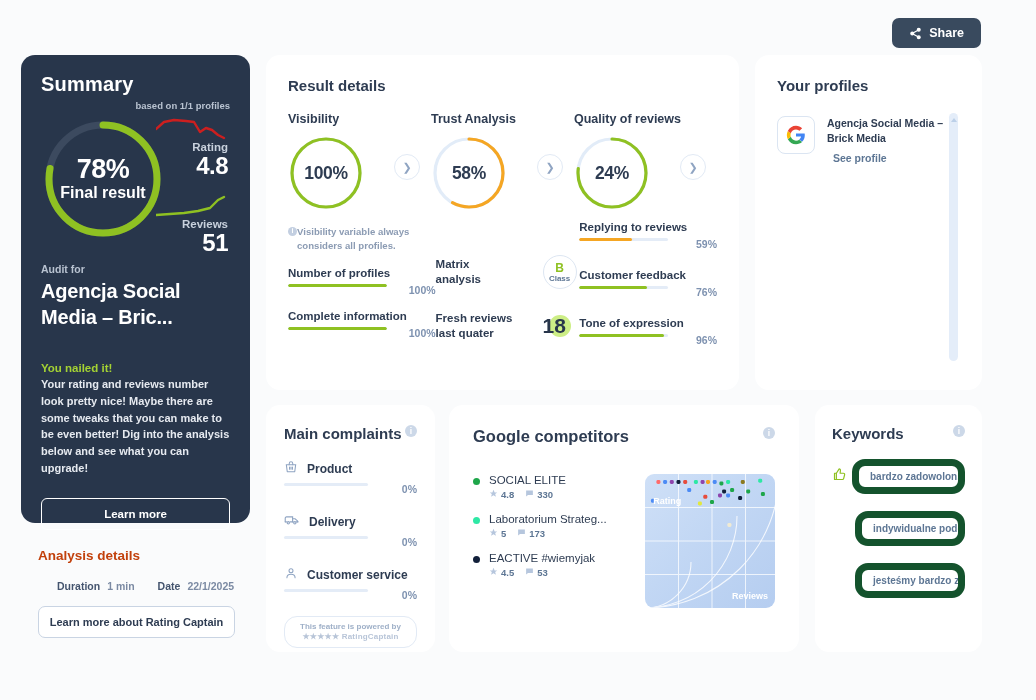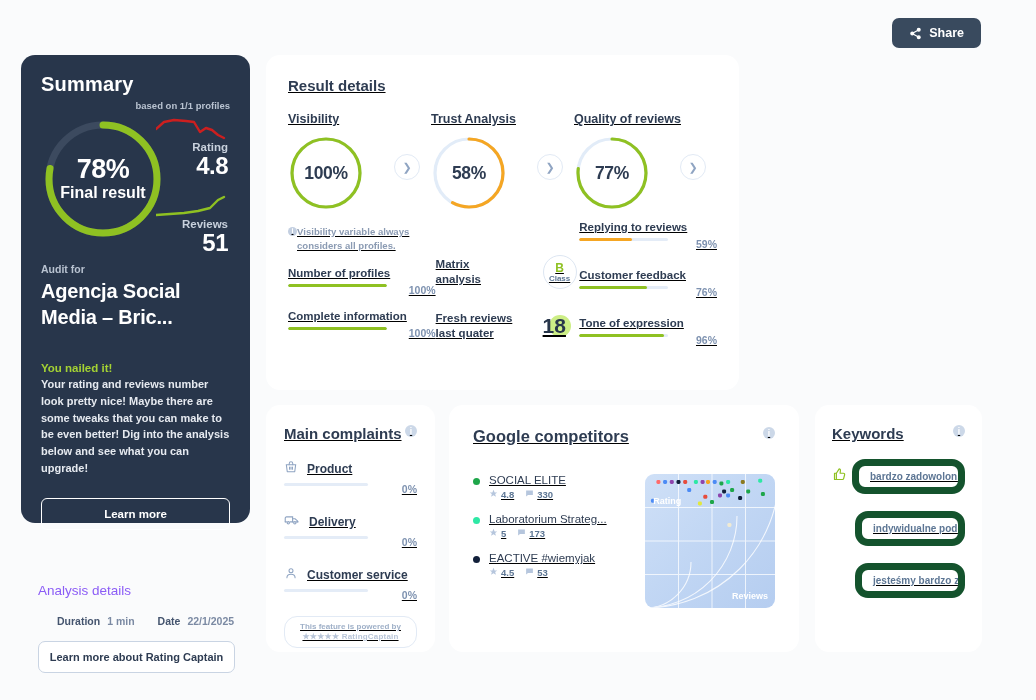--- a/index.html
+++ b/index.html
@@ -51,34 +51,34 @@
   .nailed-body { font-size: 11px; font-weight: bold; line-height: 1.52; color: #e6eaf0; margin-top: 2px; }
   .learn-more {
     display: block; width: 100%; margin-top: 21px;
     background: transparent; border: 1px solid #ffffff; color: #fff;
     border-radius: 6px; padding: 9px 0; font-size: 11.5px; font-weight: bold;
     cursor: pointer; font-family: inherit;
   }
 
   
   .analysis { position: absolute; left: 38px; top: 548px; width: 220px; }
-  .analysis-title { font-size: 13.5px; font-weight: normal; color: #8b5cf6; margin-top: 35px; }
+  .analysis-title { font-size: 13.5px; font-weight: bold; color: #c2410c; }
   .analysis-row { margin-top: 17px; font-size: 10.5px; display: flex; gap: 7px; align-items: baseline; margin-left: 19px;}
   .a-key { font-weight: bold; color: #44546e; }
   .a-val { color: #7b8aa3; font-weight: bold; }
   .a-gap { width: 9px; }
   .analysis-btn {
     margin-top: 14px; width: 197px;
     background: #fff; border: 1px solid #c9d4e3; border-radius: 7px;
     padding: 9px 0; font-size: 11px; font-weight: bold; color: #2e3c52;
     cursor: pointer; font-family: inherit;
   }
 
   
-  .card { position: absolute; background: #fff; border-radius: 14px; text-decoration: underline; }
+  .card { position: absolute; background: #fff; border-radius: 14px; }
   .card-title { font-size: 15px; font-weight: bold; color: #2e3c52; }
 
   
   .result { left: 266px; top: 55px; width: 473px; height: 335px; padding: 22px 22px; }
   .gauges { display: flex; margin-top: 18px; }
   .gauge-col { width: 144px; position: relative; }
   .gauge-label { font-size: 12.5px; font-weight: bold; color: #2e3c52; }
   .gauge-wrap { position: relative; width: 76px; height: 76px; margin-top: 9px; }
   .gauge-wrap .gpct {
     position: absolute; inset: 0; display: flex; align-items: center; justify-content: center;
@@ -282,21 +282,21 @@
         <div class="chev">❯</div>
       </div>
 
       <div class="gauge-col">
         <div class="gauge-label">Quality of reviews</div>
         <div class="gauge-wrap">
           <svg width="76" height="76" viewBox="0 0 76 76">
             <circle cx="38" cy="38" r="34" fill="none" stroke="#e2ecf8" stroke-width="3.2"></circle>
             <circle cx="38" cy="38" r="34" fill="none" stroke="#8fc122" stroke-width="3.2" stroke-linecap="round" stroke-dasharray="164.5 213.6" transform="rotate(-90 38 38)"></circle>
           </svg>
-          <div class="gpct">77%</div>
+          <div class="gpct">24%</div>
         </div>
         <div class="chev">❯</div>
       </div>
     </div>
 
     <div class="lower">
 
       <div class="col-a">
         <div class="hint">
           <span class="i-dot">i</span>
@@ -364,20 +364,38 @@
             <div class="bar">
                 <i style="width:96%;background:#8fc122"></i>
               </div>
             <div class="bar-pct">96%</div>
           </div>
         </div>
       </div>
     </div>
   </div>
 
+  <div class="card profiles">
+    <div class="card-title">Your profiles</div>
+    <div class="profile-item">
+      <div class="g-tile">
+        <svg width="20" height="20" viewBox="0 0 48 48">
+          <path fill="#4285F4" d="M45.1 24.5c0-1.6-.1-2.8-.4-4H24v7.3h12.1c-.2 2-1.6 5-4.5 7l6.9 5.4c4.1-3.8 6.6-9.4 6.6-15.7z"></path>
+          <path fill="#34A853" d="M24 46c5.9 0 10.9-2 14.5-5.3l-6.9-5.4c-1.9 1.3-4.4 2.2-7.6 2.2-5.8 0-10.7-3.8-12.5-9.1l-7.1 5.5C8.1 41.1 15.4 46 24 46z"></path>
+          <path fill="#FBBC05" d="M11.5 28.4c-.5-1.4-.7-2.9-.7-4.4s.3-3 .7-4.4l-7.1-5.5C2.9 17 2 20.4 2 24s.9 7 2.4 9.9l7.1-5.5z"></path>
+          <path fill="#EA4335" d="M24 10.5c4.1 0 6.9 1.8 8.5 3.3l6.2-6C34.9 4.3 29.9 2 24 2 15.4 2 8.1 6.9 4.4 14.1l7.1 5.5c1.8-5.3 6.7-9.1 12.5-9.1z"></path>
+        </svg>
+      </div>
+      <div>
+        <div class="p-name">Agencja Social Media – Brick Media</div>
+        <div class="p-link">See profile</div>
+      </div>
+    </div>
+    <div class="p-scroll"></div>
+  </div>
 
   <div class="card complaints">
     <div class="card-head">
       <div class="card-title">Main complaints</div>
       <i class="info-i">i</i>
     </div>
 
     <div class="cmp-item">
       <div class="cmp-top">
         <span>

